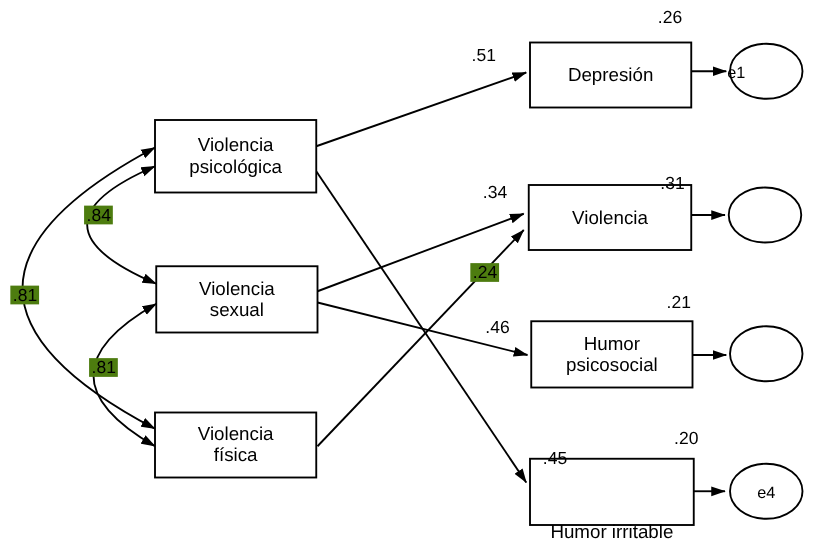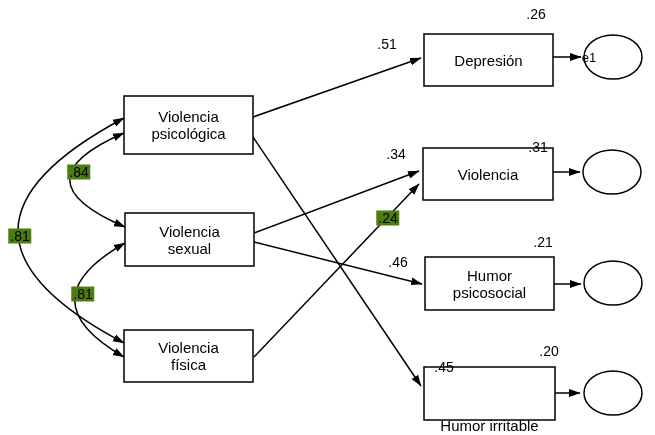--- a/index.html
+++ b/index.html
@@ -94,20 +94,21 @@
   <div class="node-label" style="left:124px;top:330px;width:129px;height:52px;">Violencia
 física</div>
 
   <div class="node-label" style="left:424px;top:34px;width:129px;height:52px;">Depresión</div>
   <div class="node-label" style="left:423px;top:148px;width:130px;height:52px;">Violencia</div>
   <div class="node-label" style="left:425px;top:257px;width:129px;height:53px;">Humor
 psicosocial</div>
   <div class="node-label" style="left:424px;top:367px;width:131px;height:53px;margin-top:32px;">Humor irritable</div>
 
   <div class="err-label" style="left:560px;top:35px;width:58px;height:44px;">e1</div>
+  <div class="err-label" style="left:584px;top:371px;width:58px;height:44px;">e4</div>
 
   <span class="coef plain" style="left:387px;top:44px;">.51</span>
   <span class="coef plain" style="left:396px;top:154px;">.34</span>
   <span class="coef" style="left:388px;top:218px;text-align:center;">.24</span>
   <span class="coef plain" style="left:398px;top:262px;">.46</span>
   <span class="coef plain" style="left:444px;top:351px;margin-top:16px;">.45</span>
 
   <span class="coef plain" style="left:536px;top:14px;">.26</span>
   <span class="coef plain" style="left:538px;top:147px;">.31</span>
   <span class="coef plain" style="left:543px;top:242px;">.21</span>

